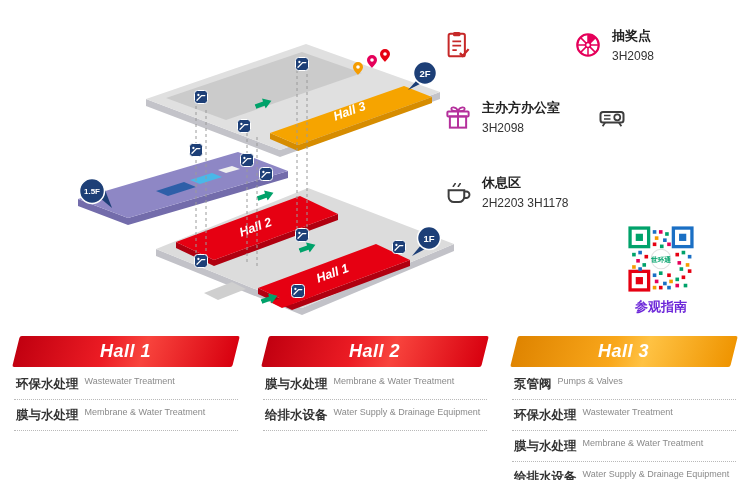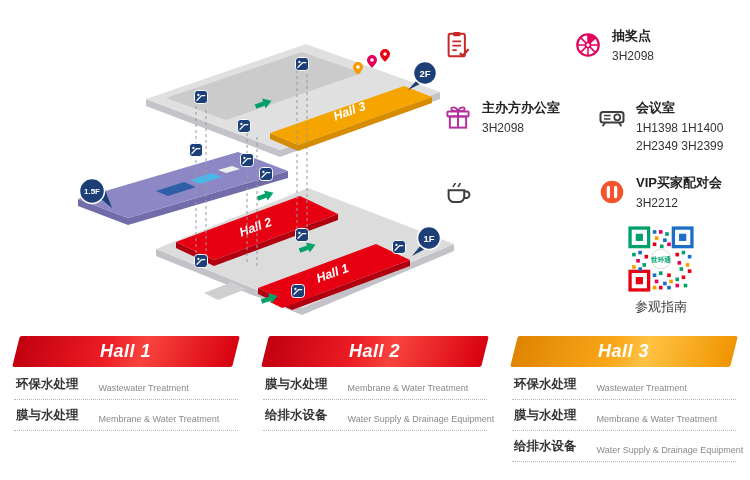--- a/index.html
+++ b/index.html
@@ -13,32 +13,32 @@
   .badge-label-sm{font-size:8px;}
   .qr-center{fill:#00a26a;font-weight:bold;font-size:6.5px;
              font-family:"Liberation Sans","DejaVu Sans",sans-serif;}
 
   .litem{position:absolute;display:flex;gap:9px;width:152px;align-items:flex-start;}
   .licon{flex:0 0 30px;margin-top:2px;}
   .llabel{font-size:13px;font-weight:bold;color:#222;line-height:1.25;}
   .lbooths{font-size:12px;color:#333;margin-top:4px;line-height:1.45;white-space:pre-line;}
   .qr{position:absolute;left:628px;top:226px;width:66px;height:66px;}
   .qr-caption{position:absolute;left:616px;top:298px;width:90px;text-align:center;
-              font-size:13px;font-weight:normal;color:#404040;}
+              font-size:13px;font-weight:bold;color:#6d28d9;}
 
   .card{position:absolute;top:336px;width:234px;background:#fff;}
   .c1{left:9px}.c2{left:258px}.c3{left:507px}
   .card-header{height:31px;margin:0 7px;transform:skewX(-14deg);display:flex;
                align-items:center;justify-content:center;border-radius:2px;}
   .card-header span{transform:skewX(14deg);color:#fff;font-weight:bold;font-style:italic;
                     font-size:18px;letter-spacing:.5px;}
   .h-red{background:linear-gradient(95deg,#c10010 0%,#ec1c24 40%,#f8443d 58%,#d8000f 100%);}
   .h-orange{background:linear-gradient(95deg,#df8400 0%,#f9a71b 45%,#ffc243 60%,#ef9400 100%);}
   .rows{padding:2px 5px 0;}
-  .row{display:flex;align-items:flex-end;gap:20px;padding:7px 2px 6px;
+  .row{display:flex;align-items:flex-start;gap:6px;padding:7px 2px 6px;
        border-bottom:1px dotted #b9b9b9;}
   .zh{font-size:12.5px;font-weight:bold;color:#333;white-space:nowrap;}
   .en{font-size:9px;color:#8a8a8a;white-space:nowrap;}
 </style>
 </head>
 <body>
 
 <div class="stage">
 
   <svg class="map" width="450" height="335" viewBox="0 0 450 335">
@@ -180,48 +180,35 @@
   </div>
 
   <div class="litem" style="left:597px;top:100px">
     <span class="licon">
       <svg viewBox="0 0 24 24" width="30" height="30">
         <rect x="2.8" y="8" width="18.4" height="8.4" rx="2" fill="none" stroke="#3d3d3d" stroke-width="1.6"></rect>
         <circle cx="16.2" cy="12.2" r="2.4" fill="none" stroke="#3d3d3d" stroke-width="1.4"></circle>
         <path d="M5.6 10.8h5.2M5.6 13.6h5.2" stroke="#3d3d3d" stroke-width="1.2"></path>
         <path d="M6.5 16.4l-2 3M17.5 16.4l2 3" stroke="#3d3d3d" stroke-width="1.4"></path>
       </svg></span>
-    <div class="ltext">
-      <div class="llabel">会议室</div>
-      <div class="lbooths">1H1398 1H1400
-2H2349 3H2399</div>
-    </div>
   </div>
 
   <div class="litem" style="left:443px;top:175px">
     <span class="licon">
       <svg viewBox="0 0 24 24" width="30" height="30">
         <path d="M4.5 10.5h12.5v5.2a4.3 4.3 0 0 1-4.3 4.3H8.8a4.3 4.3 0 0 1-4.3-4.3Z" fill="none" stroke="#3d3d3d" stroke-width="1.6"></path>
         <path d="M17 11.6h1.6a2.6 2.6 0 0 1 0 5.2h-1.8" fill="none" stroke="#3d3d3d" stroke-width="1.5"></path>
         <path d="M8.2 8c0-1.6 1.6-1.6 1.6-3.2M12.2 8c0-1.6 1.6-1.6 1.6-3.2" fill="none" stroke="#3d3d3d" stroke-width="1.3"></path>
       </svg></span>
-  </div>
-
-  <div class="litem" style="left:597px;top:175px">
-    <span class="licon">
-      <svg viewBox="0 0 24 24" width="30" height="30">
-        <circle cx="12" cy="12" r="9" fill="#f3542c"></circle>
-        <rect x="7.8" y="7" width="2.6" height="10" rx="1.3" fill="#fff"></rect>
-        <rect x="13.6" y="7" width="2.6" height="10" rx="1.3" fill="#fff"></rect>
-      </svg></span>
     <div class="ltext">
-      <div class="llabel">VIP买家配对会</div>
-      <div class="lbooths">3H2212</div>
-    </div>
-  </div>
+      <div class="llabel">休息区</div>
+      <div class="lbooths">2H2203 3H1178</div>
+    </div>
+  </div>
+
 
   <svg class="qr" viewBox="0 0 64 64">
     <rect width="64" height="64" fill="#fff"></rect>
     <rect x="2" y="2" width="18" height="18" fill="none" stroke="#00a26a" stroke-width="3.2"></rect>
     <rect x="7.5" y="7.5" width="7" height="7" fill="#00a26a"></rect>
     <rect x="44" y="2" width="18" height="18" fill="none" stroke="#1a6fc4" stroke-width="3.2"></rect>
     <rect x="49.5" y="7.5" width="7" height="7" fill="#1a6fc4"></rect>
     <rect x="2" y="44" width="18" height="18" fill="none" stroke="#e60012" stroke-width="3.2"></rect>
     <rect x="7.5" y="49.5" width="7" height="7" fill="#e60012"></rect>
     <g>
@@ -297,20 +284,24 @@
       </div>
     </div>
   </div>
 
   <div class="card c3">
     <div class="card-header h-orange">
       <span>Hall 3</span>
     </div>
     <div class="rows">
       <div class="row">
+        <span class="zh">泵管阀</span>
+        <span class="en">Pumps &amp; Valves</span>
+      </div>
+      <div class="row">
         <span class="zh">环保水处理</span>
         <span class="en">Wastewater Treatment</span>
       </div>
       <div class="row">
         <span class="zh">膜与水处理</span>
         <span class="en">Membrane &amp; Water Treatment</span>
       </div>
       <div class="row">
         <span class="zh">给排水设备</span>
         <span class="en">Water Supply &amp; Drainage Equipment</span>

